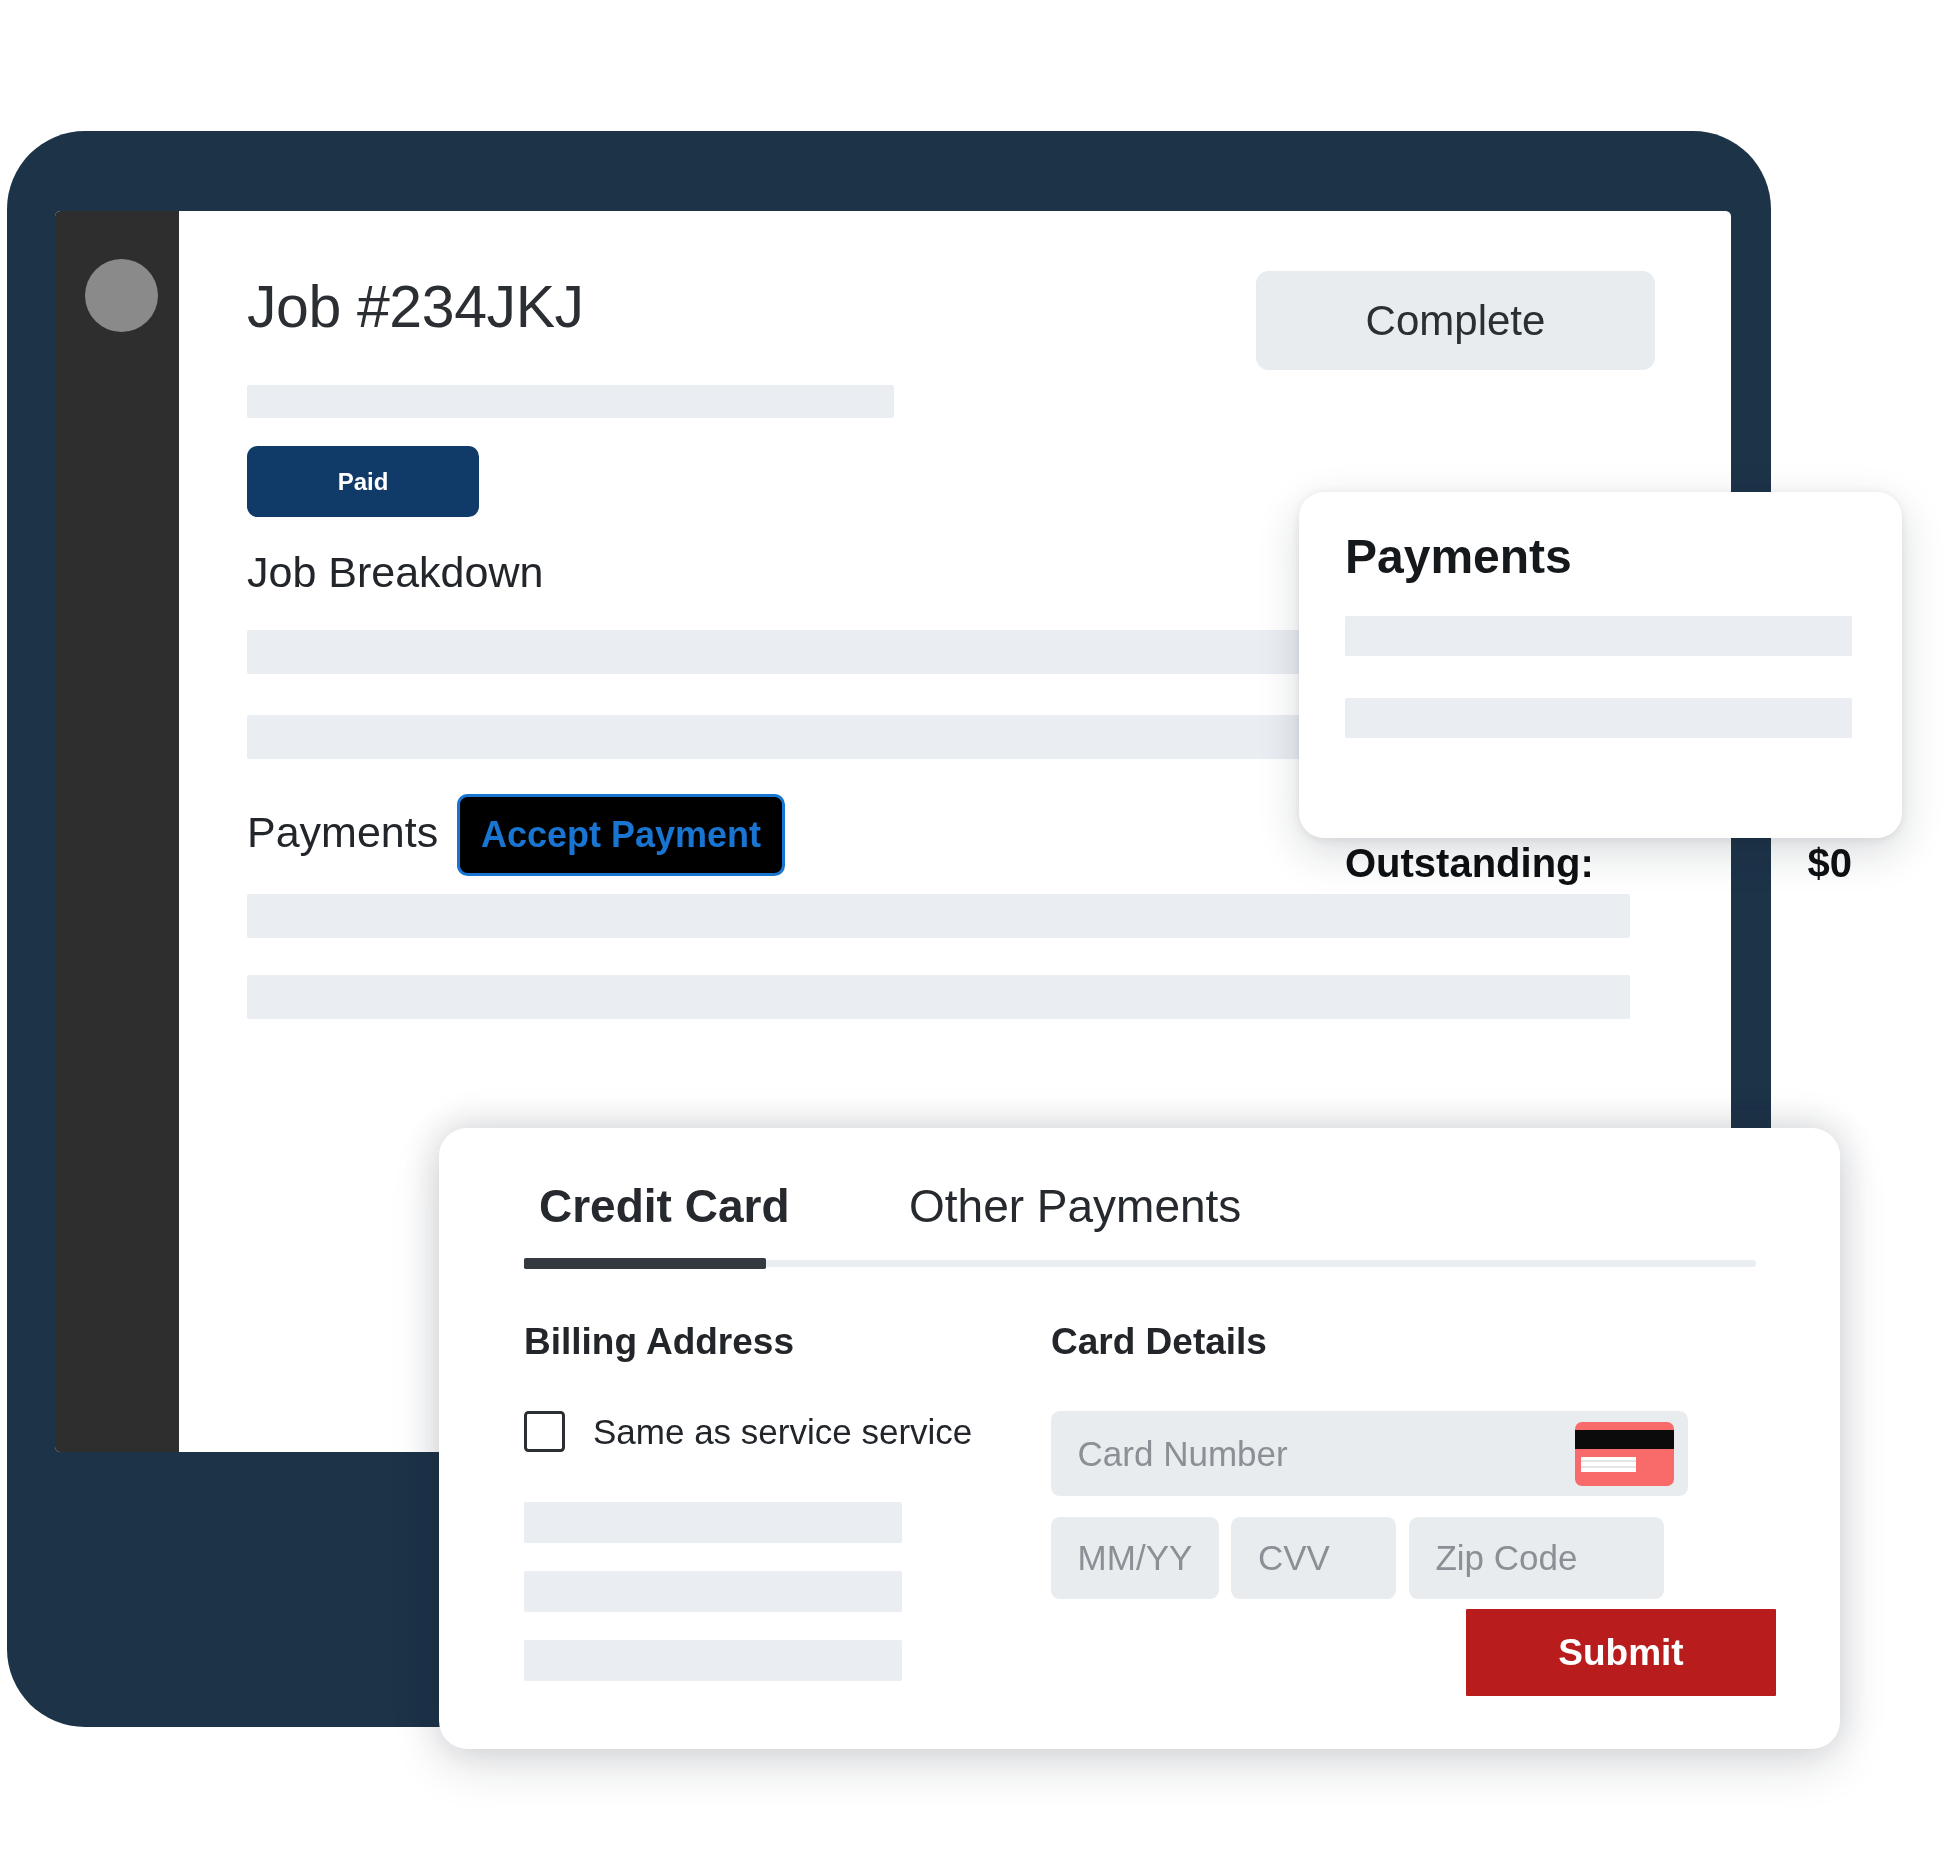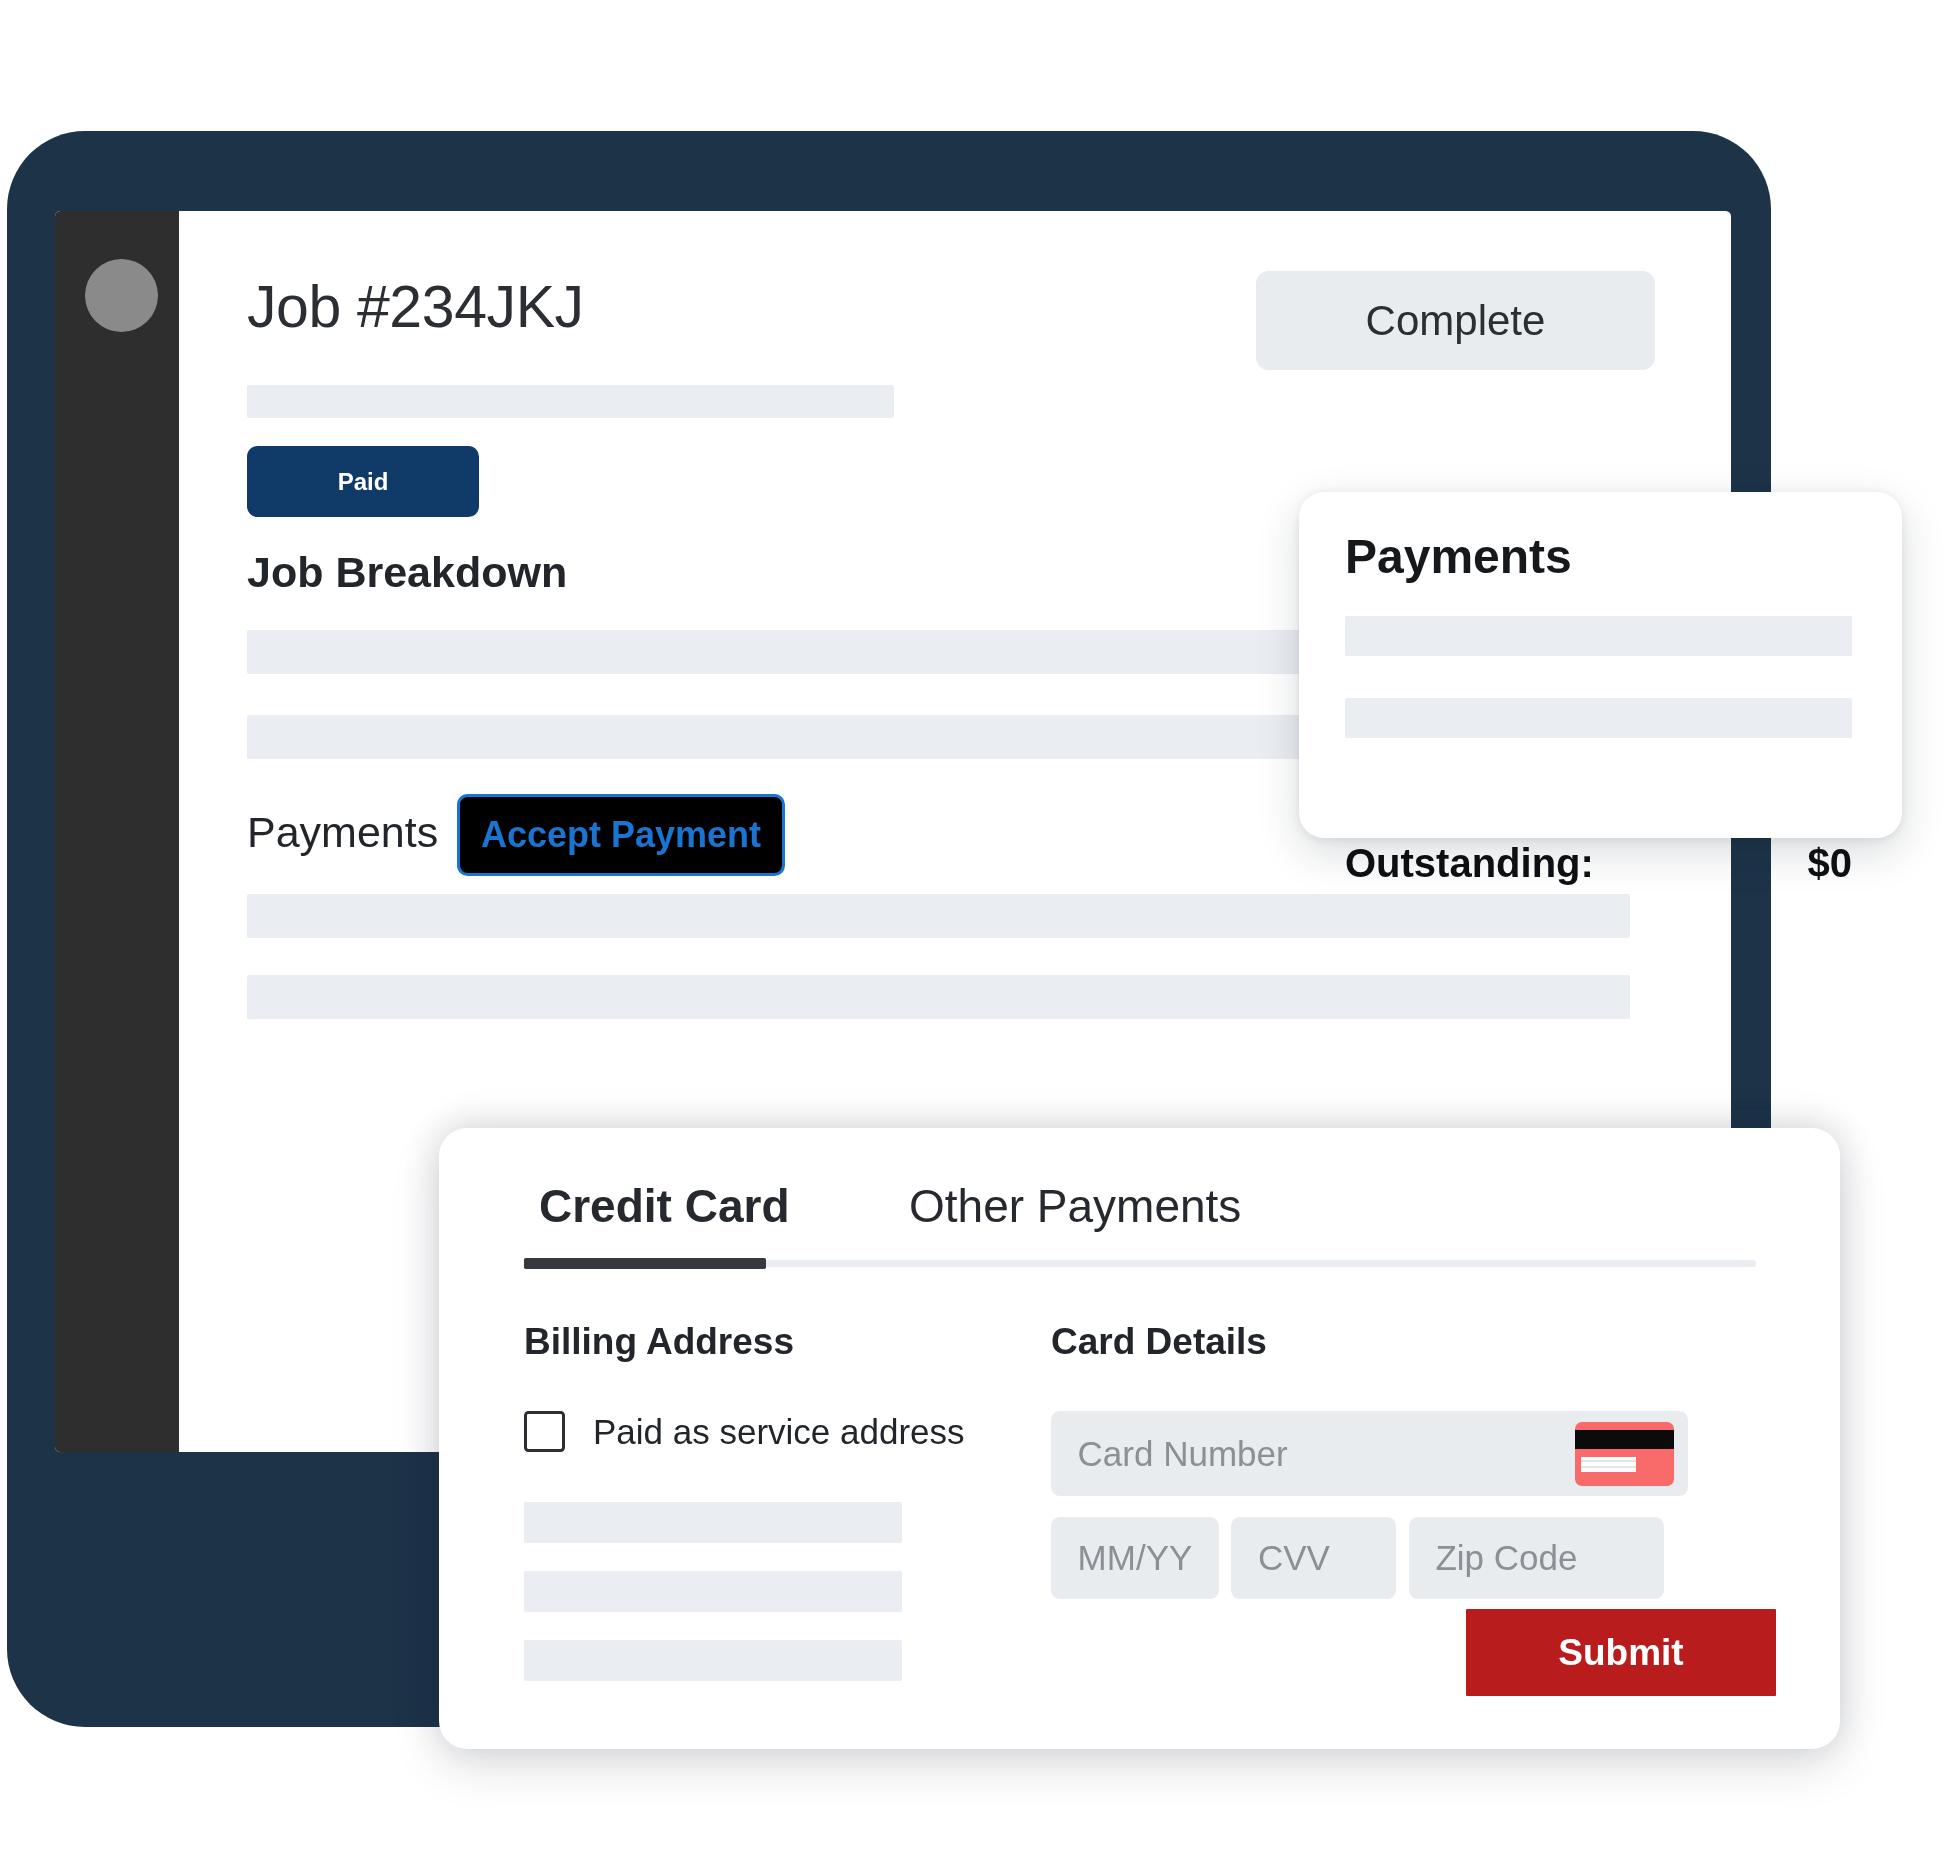--- a/index.html
+++ b/index.html
@@ -121,21 +121,21 @@
     display: flex;
     align-items: center;
     justify-content: center;
     border: none;
     font-family: "Liberation Sans", sans-serif;
     cursor: pointer;
   }
   .section-h {
     position: absolute;
     font-size: 43px;
-    font-weight: bold;
+    font-weight: normal;
     color: #22262a;
     white-space: nowrap;
   }
   .h-breakdown { left: 74px; top: 337px; }
   .bar-bd1 { left: 74px; top: 419px; width: 1383px; height: 44px; }
   .bar-bd2 { left: 74px; top: 504px; width: 1383px; height: 44px; }
 
   .h-payments-main { left: 74px; top: 597px; font-weight: 400; }
   .accept-btn {
     position: absolute;
@@ -400,21 +400,21 @@
     <button class="tab tab-cc">Credit Card</button>
     <button class="tab tab-other">Other Payments</button>
     <div class="tab-rail"></div>
     <div class="tab-active-bar"></div>
   </div>
 
   <div class="col-left">
     <div class="col-h">Billing Address</div>
     <div class="chk-row">
       <div class="chk-box"></div>
-      <div class="chk-label">Paid as service address</div>
+      <div class="chk-label">Same as service service</div>
     </div>
     <div class="ba-bar b1"></div>
     <div class="ba-bar b2"></div>
     <div class="ba-bar b3"></div>
   </div>
 
   <div class="col-right">
     <div class="col-h">Card Details</div>
 
     <div class="card-number-wrap">

